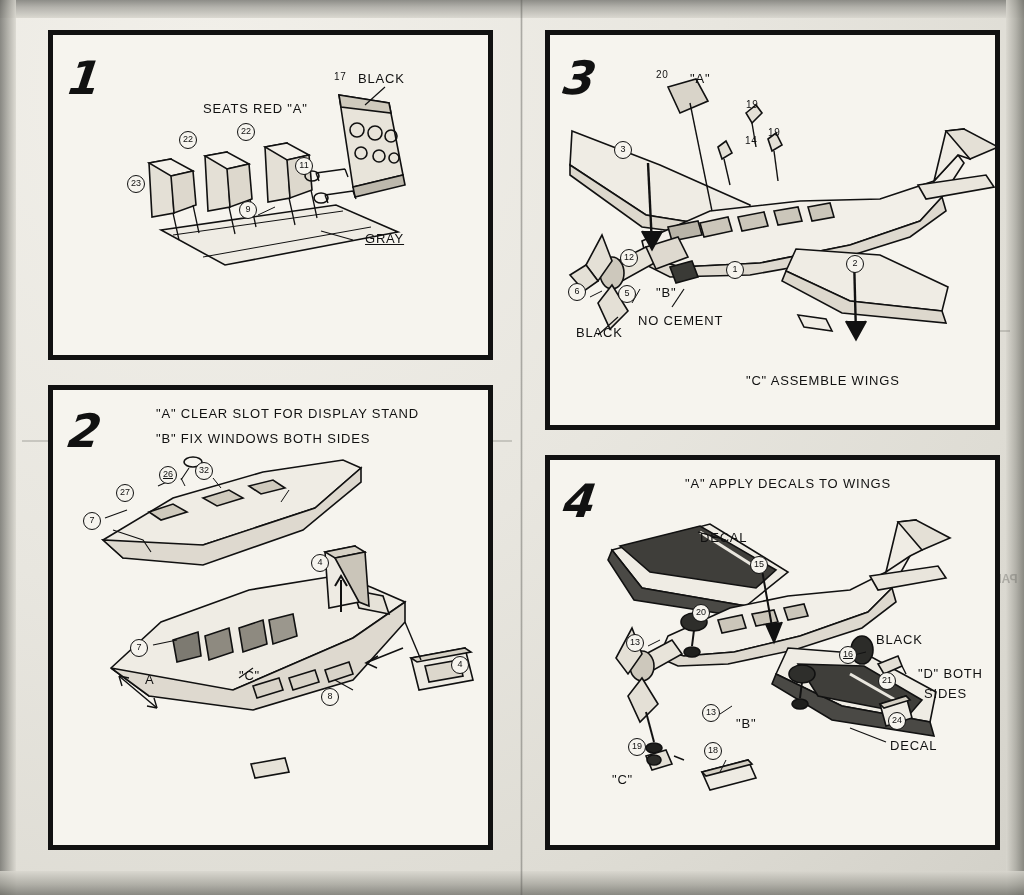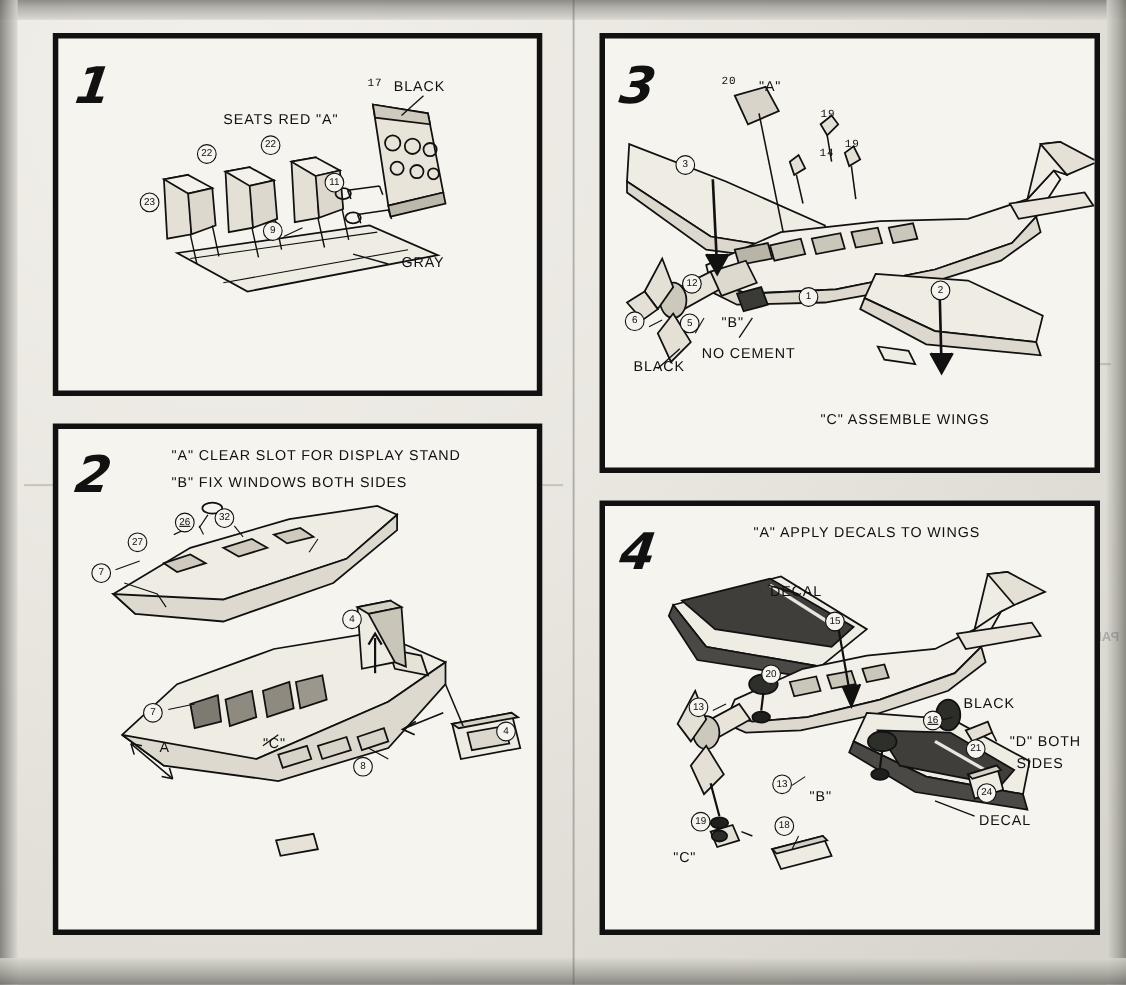--- a/index.html
+++ b/index.html
@@ -94,21 +94,21 @@
   }
   .lbl {
     position: absolute;
     font-family: "Liberation Sans", sans-serif;
     font-size: 12px;
     color: #111;
     letter-spacing: .8px;
     white-space: nowrap;
   }
   .lbl.big { font-size: 13px; }
-  .lbl.sm { font-size: 10px; font-family: Liberation Mono, monospace; }
+  .lbl.sm { font-size: 10px; }
   .callout {
     position: absolute;
     width: 19px; height: 19px;
     border: 1.4px solid #111;
     border-radius: 50%;
     color: #111;
     font-size: 10px;
     line-height: 17px;
     text-align: center;
     background: #f6f4ee;
@@ -208,21 +208,21 @@
           <ellipse cx="268" cy="163" rx="7" ry="5"></ellipse>
 
           <path d="M332 52 L312 70" stroke-width="1.2"></path>
           <path d="M300 205 L268 196" stroke-width="1.2"></path>
           <path d="M205 180 L222 172" stroke-width="1"></path>
         </g>
       </svg>
 
       <div class="lbl big" style="left:150px; top:66px;">SEATS RED "A"</div>
       <div class="lbl big" style="left:305px; top:36px;">BLACK</div>
-      <div class="lbl big" style="left:312px; top:196px;">GRAY</div>
+      <div class="lbl big" style="left:312px; top:196px;text-decoration:underline;">GRAY</div>
 
       <div class="lbl sm" style="left:281px; top:36px;">17</div>
       <div class="callout sm" style="left:126px; top:96px;">22</div>
       <div class="callout sm" style="left:184px; top:88px;">22</div>
       <div class="callout sm" style="left:74px; top:140px;">23</div>
       <div class="callout sm" style="left:242px; top:122px;text-align:center;">11</div>
       <div class="callout sm" style="left:186px; top:166px;">9</div>
     </div>
   </div>
 

